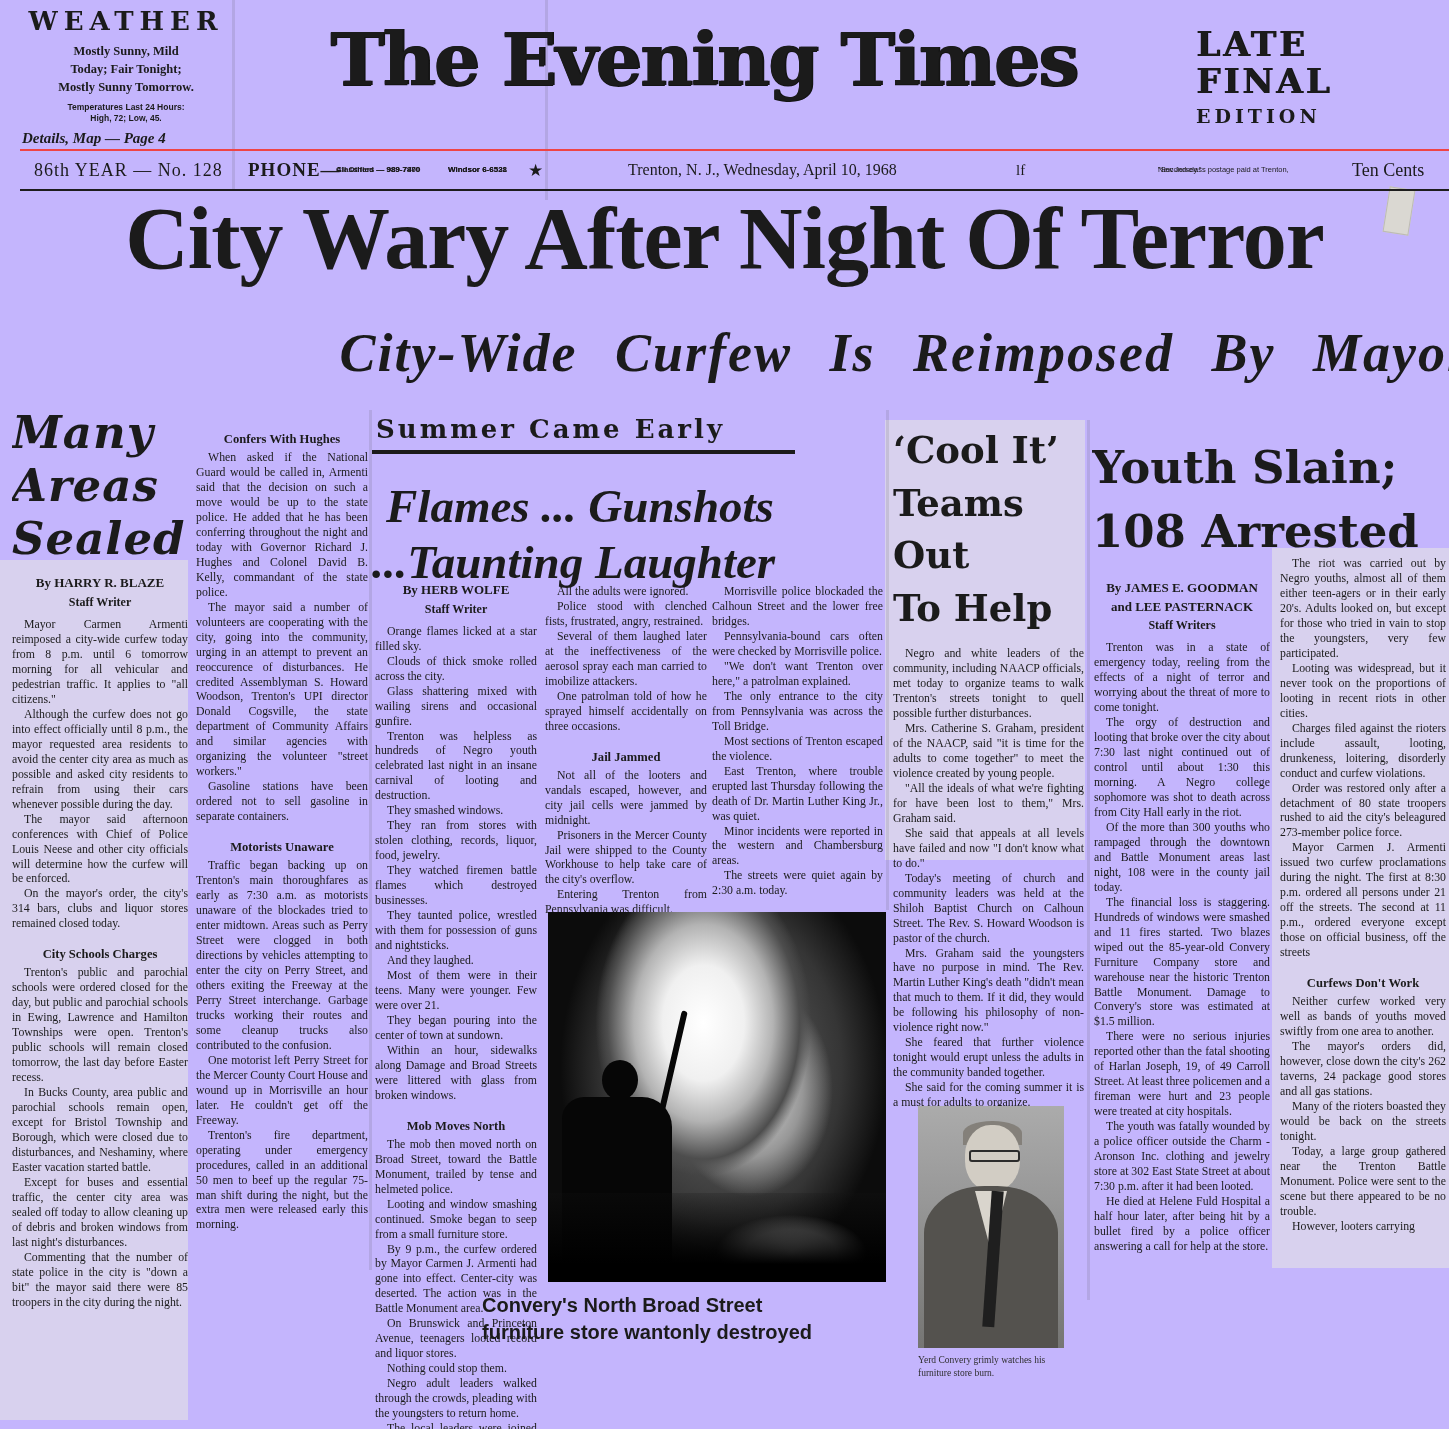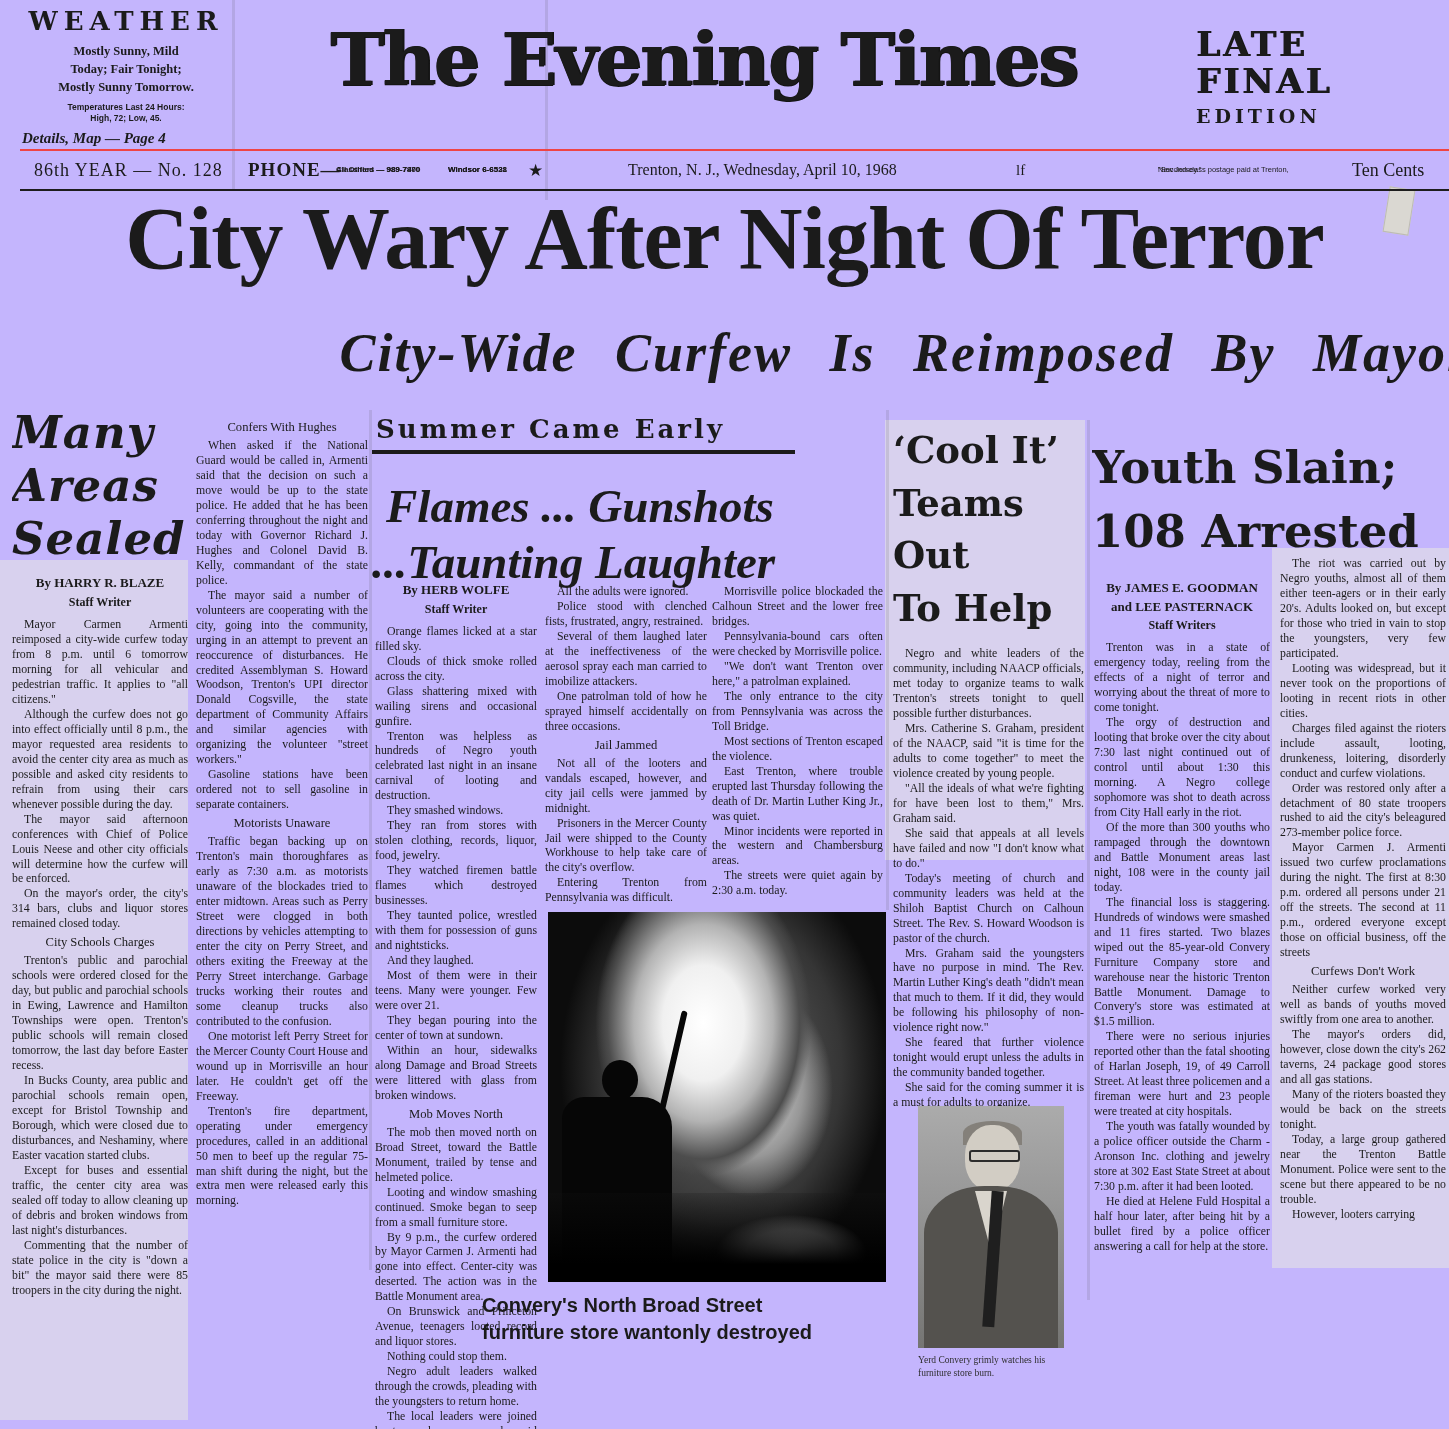--- a/index.html
+++ b/index.html
@@ -40,21 +40,21 @@
 
   
   .banner-headline{left:0;top:190px;width:1449px;text-align:center;white-space:nowrap;
       font-family:"Liberation Serif",serif;font-weight:bold;font-size:88px;letter-spacing:-1px;line-height:1.12;}
   .banner-subhead{left:0;top:322px;width:1449px;text-align:right;white-space:nowrap;
       font-weight:bold;font-style:italic;font-size:54px;letter-spacing:2px;word-spacing:22px;margin-left:21px;}
 
   
   .fb{margin:0;font-size:11.8px;line-height:1.27;}
   .fb-p{text-indent:12px;text-align:justify;}
-  .fb-sub{text-align:center;font-weight:normal;font-size:12.6px;margin:4px 0 2px;}
+  .fb-sub{text-align:center;font-weight:bold;font-size:12.6px;margin:16px 0 2px;}
   .fb-byline{text-align:center;font-weight:bold;font-size:13px;margin-top:2px;}
   .fb-credit{text-align:center;font-weight:bold;font-size:12px;margin:3px 0 7px;}
   .col{position:absolute;overflow:hidden;}
 
   
   .h-many{font-style:italic;font-weight:bold;font-size:45px;line-height:1.18;letter-spacing:1px;
           font-family:"DejaVu Serif",serif;margin-bottom:10px;}
   .kicker{display:inline-block;font-weight:bold;font-size:26px;letter-spacing:3px;
           font-family:"DejaVu Serif",serif;border-bottom:4px solid #1b1b1b;padding:0 70px 6px 4px;}
   .h-flames{font-style:italic;font-weight:bold;font-size:47px;line-height:1.2;
@@ -158,21 +158,21 @@
     </div>
     <div>
         <p class="fb fb-byline">By HARRY R. BLAZE</p>
         <p class="fb fb-credit">Staff Writer</p>
         <p class="fb fb-p">Mayor Carmen Armenti reimposed a city-wide curfew today from 8 p.m. until 6 tomorrow morning for all vehicular and pedestrian traffic. It applies to "all citizens."</p>
         <p class="fb fb-p">Although the curfew does not go into effect officially until 8 p.m., the mayor requested area residents to avoid the center city area as much as possible and asked city residents to refrain from using their cars whenever possible during the day.</p>
         <p class="fb fb-p">The mayor said afternoon conferences with Chief of Police Louis Neese and other city officials will determine how the curfew will be enforced.</p>
         <p class="fb fb-p">On the mayor's order, the city's 314 bars, clubs and liquor stores remained closed today.</p>
         <p class="fb fb-sub">City Schools Charges</p>
         <p class="fb fb-p">Trenton's public and parochial schools were ordered closed for the day, but public and parochial schools in Ewing, Lawrence and Hamilton Townships were open. Trenton's public schools will remain closed tomorrow, the last day before Easter recess.</p>
-        <p class="fb fb-p">In Bucks County, area public and parochial schools remain open, except for Bristol Township and Borough, which were closed due to disturbances, and Neshaminy, where Easter vacation started clubs.</p>
+        <p class="fb fb-p">In Bucks County, area public and parochial schools remain open, except for Bristol Township and Borough, which were closed due to disturbances, and Neshaminy, where Easter vacation started battle.</p>
         <p class="fb fb-p">Except for buses and essential traffic, the center city area was sealed off today to allow cleaning up of debris and broken windows from last night's disturbances.</p>
         <p class="fb fb-p">Commenting that the number of state police in the city is "down a bit" the mayor said there were 85 troopers in the city during the night.</p>
       </div>
   </div>
 
   <div class="col" style="left:196px;top:416px;width:172px;height:840px;">
     <div>
         <p class="fb fb-sub">Confers With Hughes</p>
         <p class="fb fb-p">When asked if the National Guard would be called in, Armenti said that the decision on such a move would be up to the state police. He added that he has been conferring throughout the night and today with Governor Richard J. Hughes and Colonel David B. Kelly, commandant of the state police.</p>
         <p class="fb fb-p">The mayor said a number of volunteers are cooperating with the city, going into the community, urging in an attempt to prevent an reoccurence of disturbances. He credited Assemblyman S. Howard Woodson, Trenton's UPI director Donald Cogsville, the state department of Community Affairs and similar agencies with organizing the volunteer "street workers."</p>

